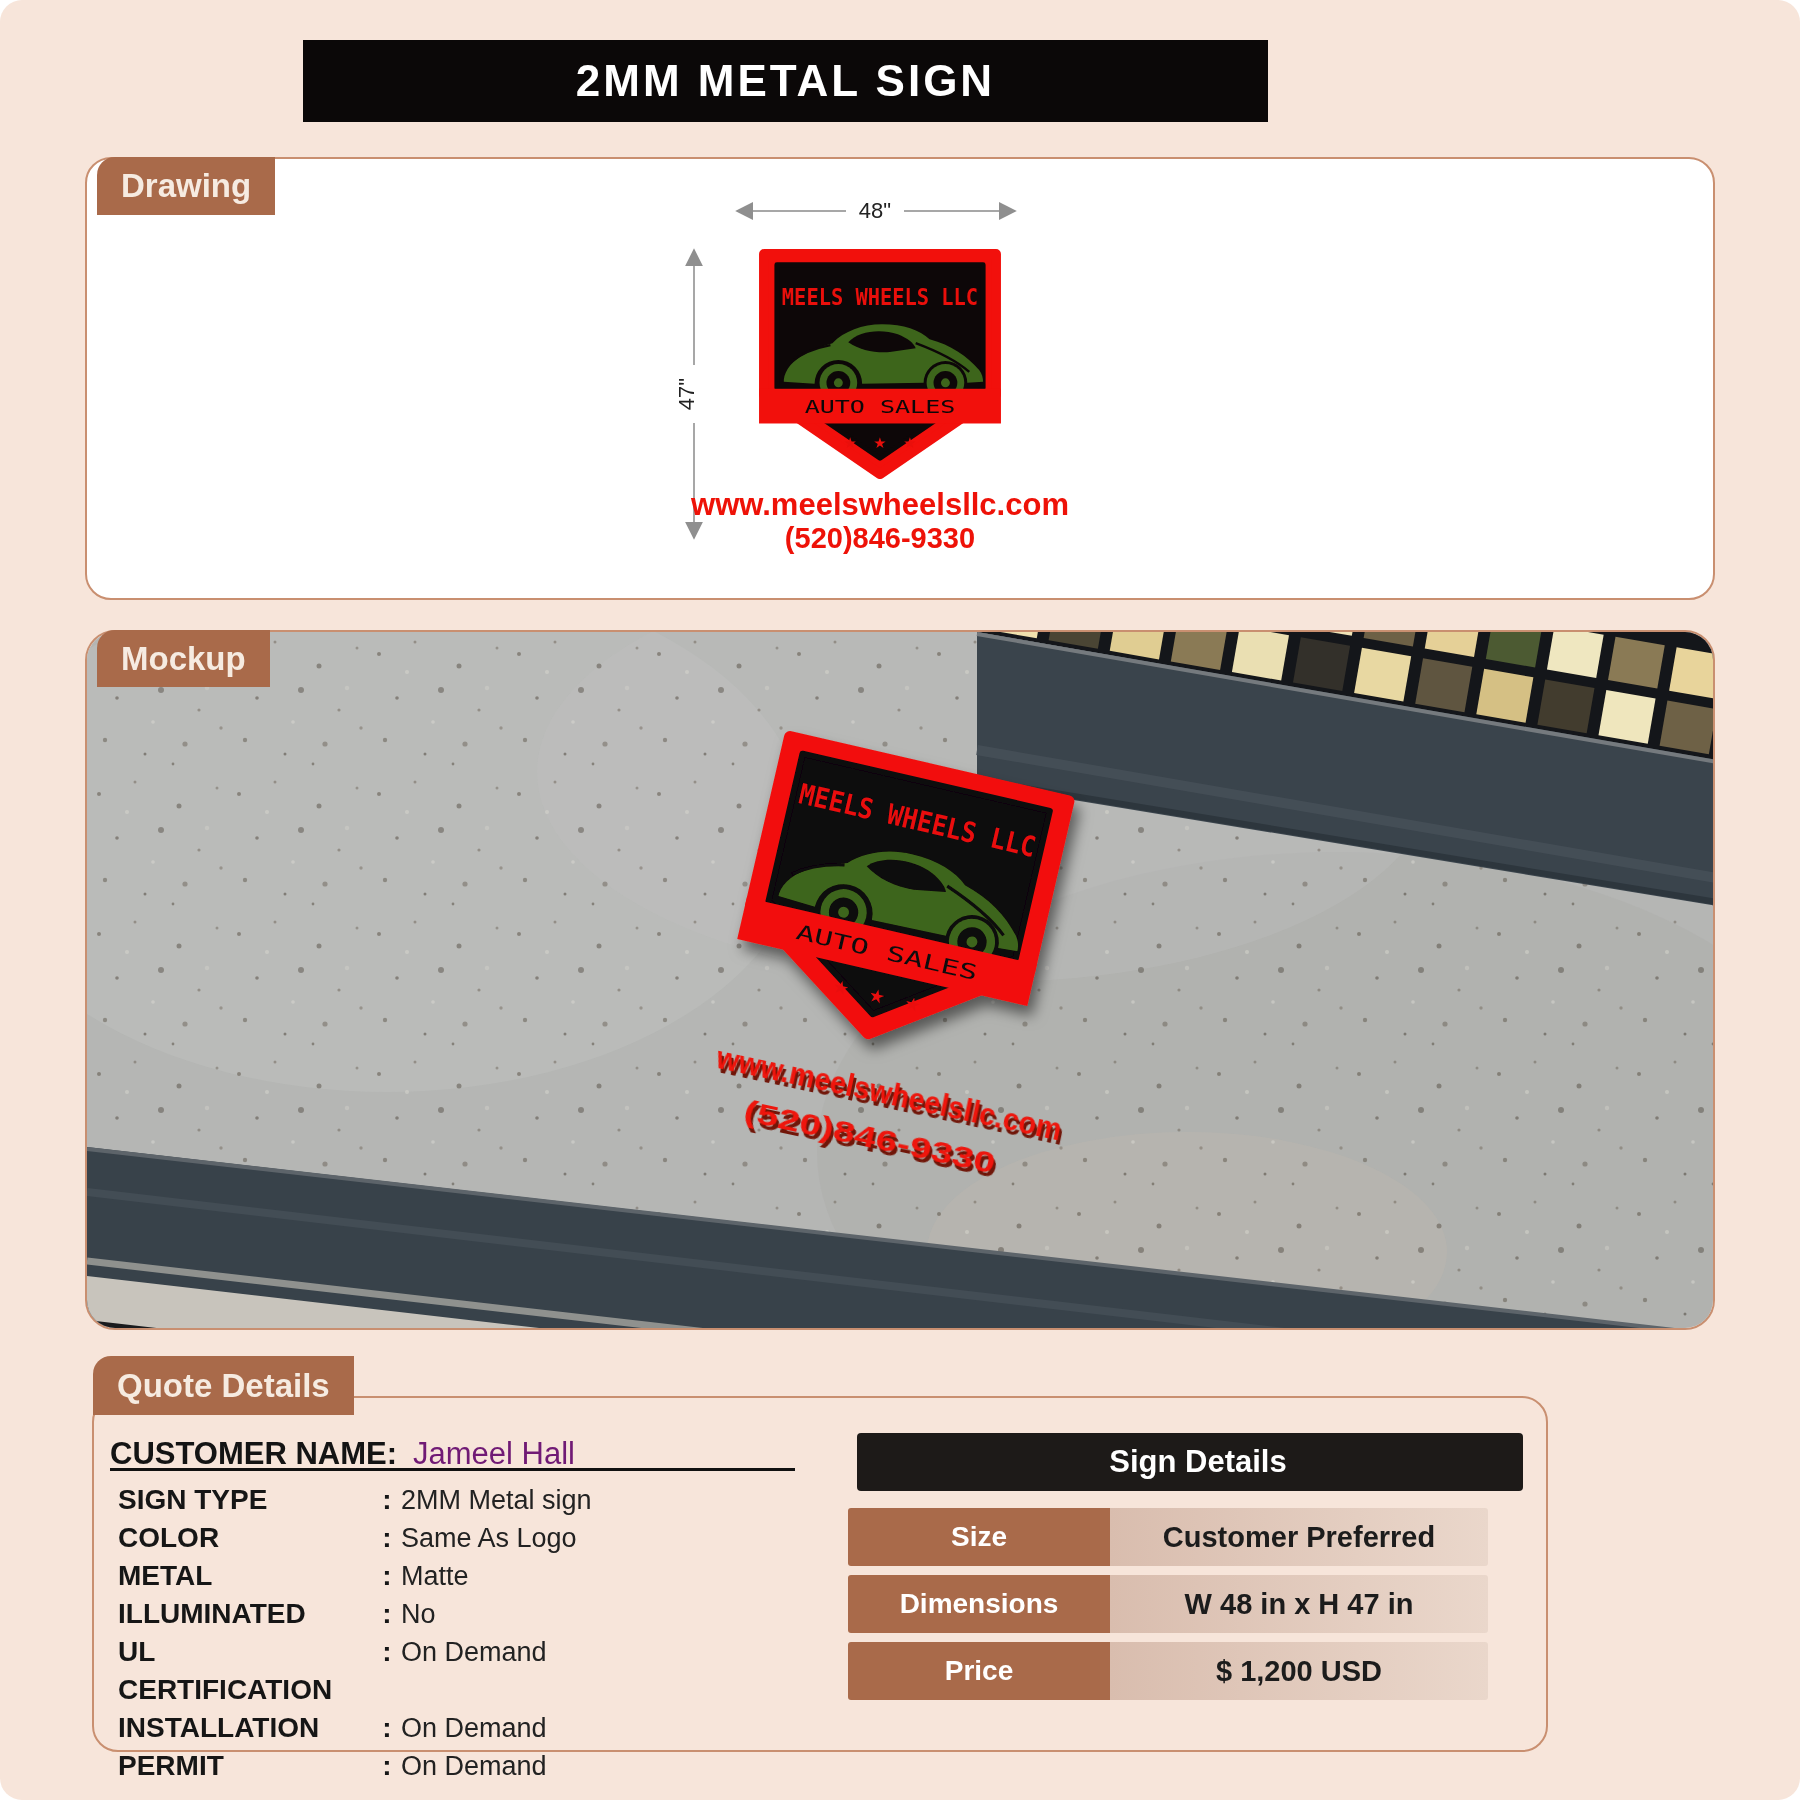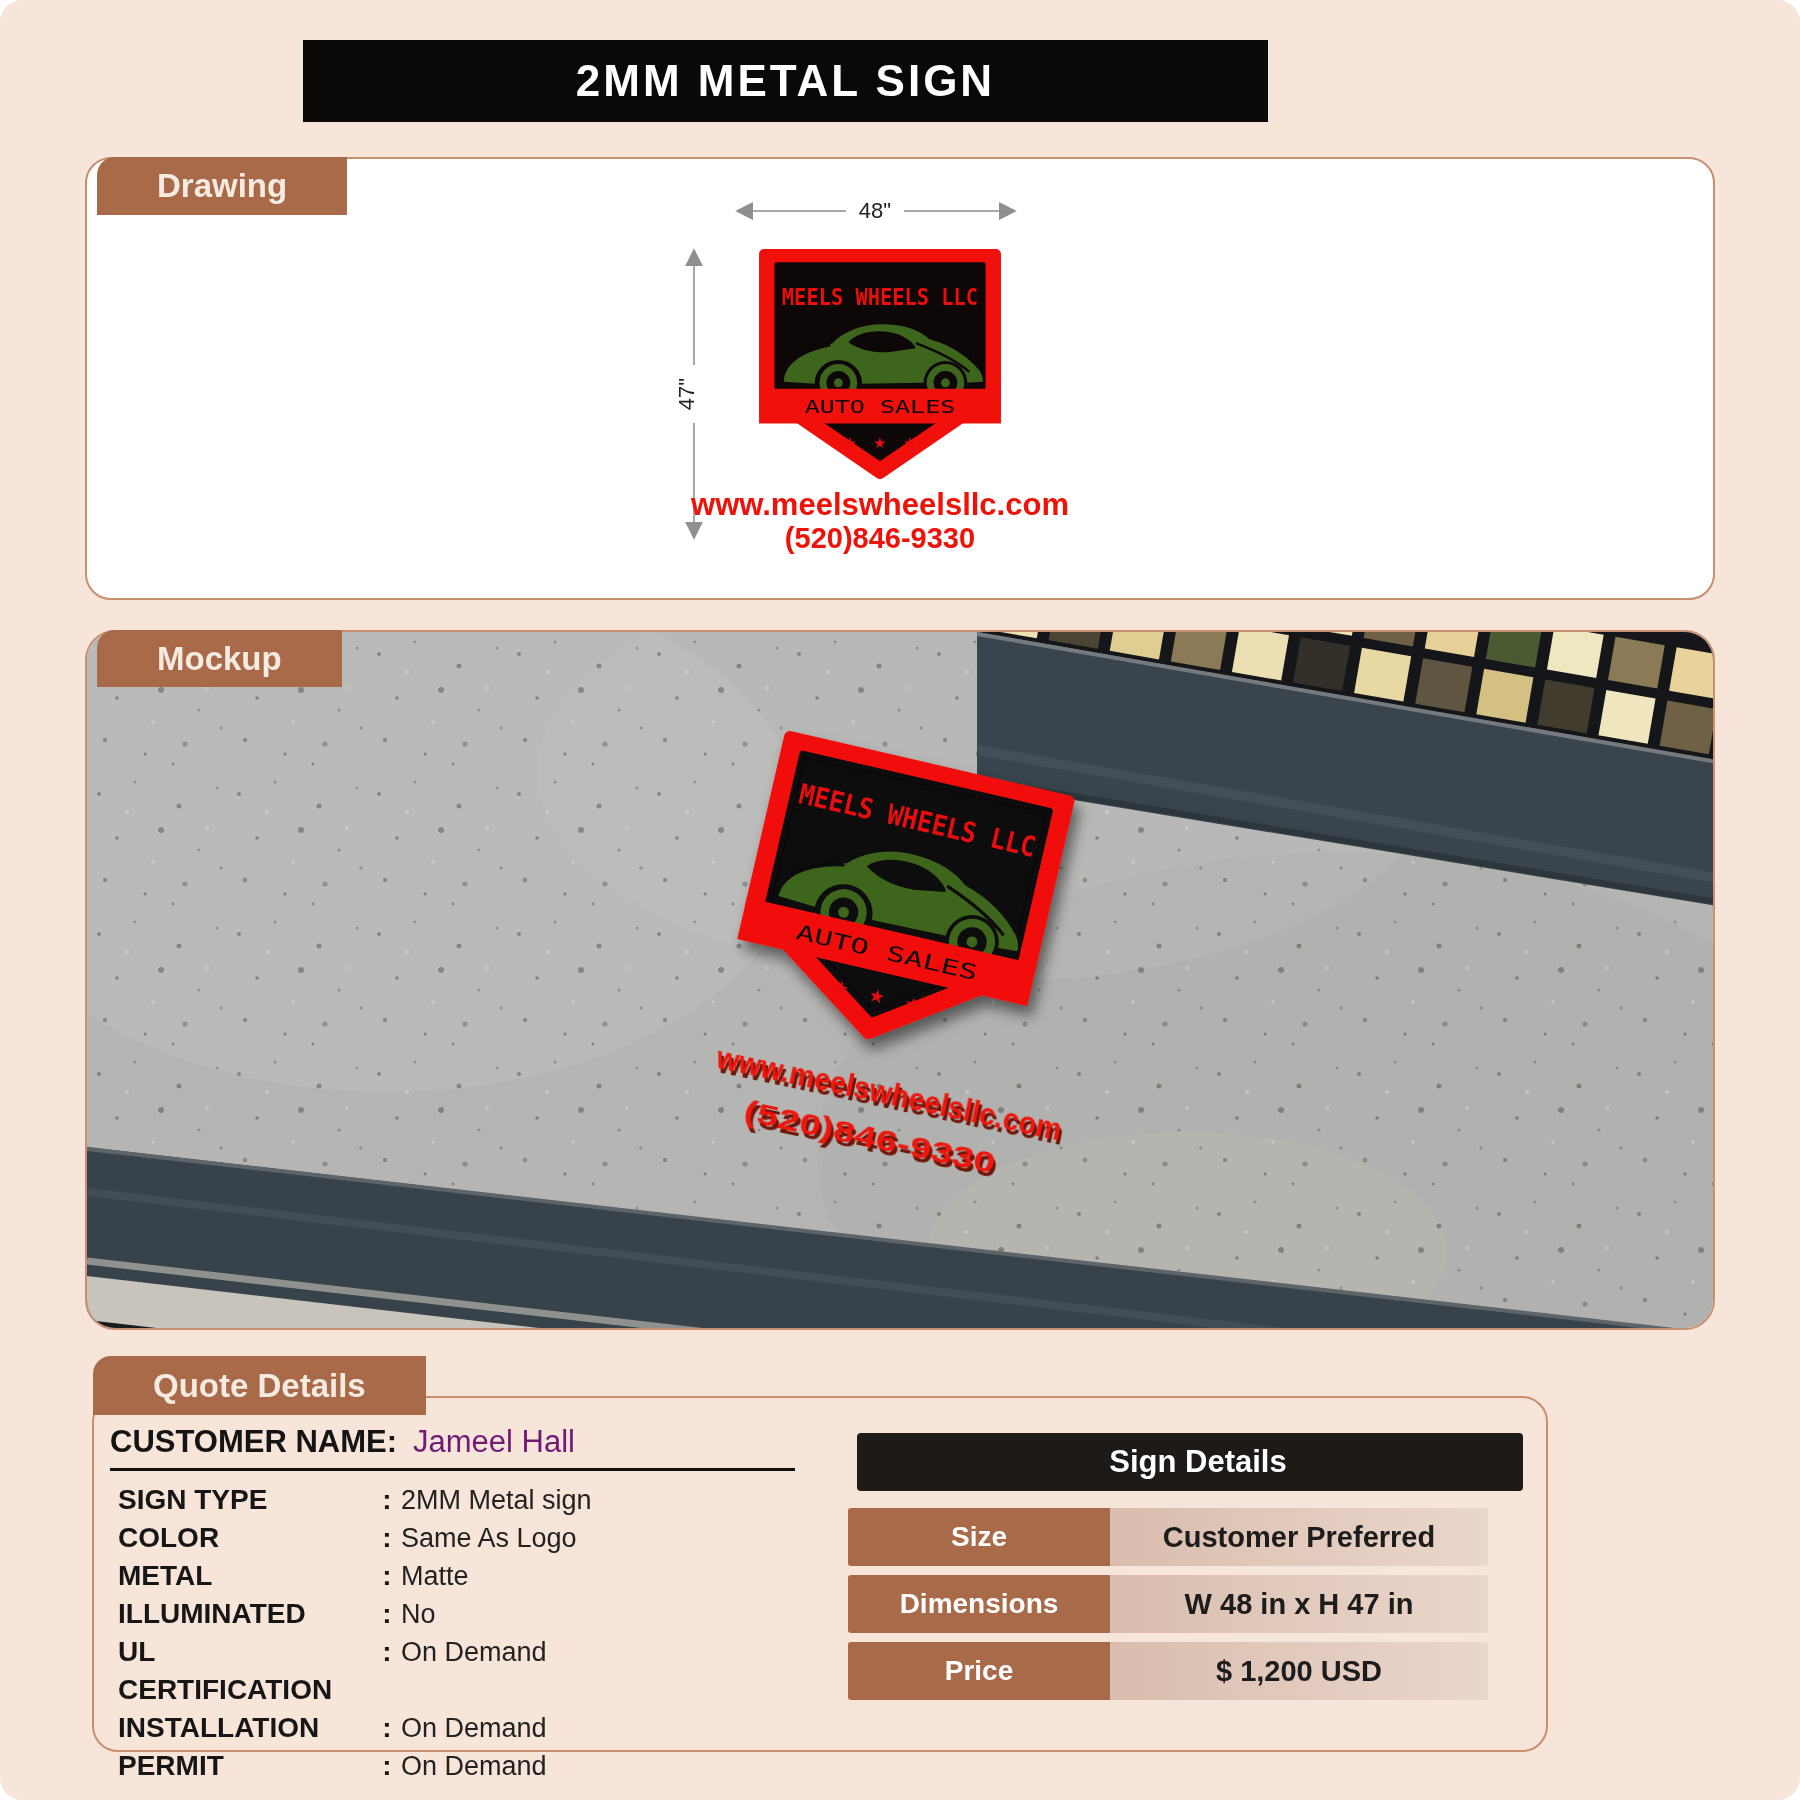--- a/index.html
+++ b/index.html
@@ -4,38 +4,38 @@
 <style>
   html,body{margin:0;padding:0;}
   .page{position:relative;width:1800px;height:1800px;background:#f7e5da;
         font-family:"Liberation Sans",sans-serif;overflow:hidden;border-radius:22px;}
   
   .title-bar{position:absolute;left:303px;top:40px;width:965px;height:82px;
              background:#0b0808;display:flex;align-items:center;justify-content:center;}
   .title-bar span{color:#ffffff;font-size:44px;font-weight:700;letter-spacing:3px;}
   
   .tab{position:absolute;height:58px;background:#a96a4a;color:#f6ebe1;
-       display:flex;align-items:center;padding:0 60px;font-size:33px;font-weight:700;
+       display:flex;align-items:center;padding:0 24px;font-size:33px;font-weight:700;
        border-radius:18px 0 0 0;z-index:6;}
   
   .panel-drawing{position:absolute;left:85px;top:157px;width:1630px;height:443px;
                  background:#ffffff;border:2px solid #c98f70;border-radius:26px;box-sizing:border-box;}
   .drawing-svg{position:absolute;left:85px;top:157px;}
   .badge-svg{position:absolute;left:757px;top:247px;}
   .drawing-urls{position:absolute;left:680px;top:489px;width:400px;text-align:center;z-index:4;}
   .drawing-urls .url{color:#ee1208;font-size:31px;font-weight:700;line-height:32px;letter-spacing:0px;}
   .drawing-urls .phone{color:#ee1208;font-size:29px;font-weight:700;line-height:32px;margin-top:1px;}
   
   .mockup{position:absolute;left:85px;top:630px;width:1630px;height:700px;
           border-radius:30px;overflow:hidden;border:2px solid #c98f70;box-sizing:border-box;}
   
   .panel-quote{position:absolute;left:92px;top:1396px;width:1456px;height:356px;
                border:2px solid #c98f70;border-radius:26px;box-sizing:border-box;}
   .customer-line{position:absolute;left:110px;top:1424px;display:flex;align-items:baseline;}
-  .customer-line .lbl{font-size:31px;font-weight:700;color:#141414;}
+  .customer-line .lbl{font-size:31px;font-weight:700;color:#141414;margin-top:12px;}
   .customer-line .val{font-size:31px;font-weight:400;color:#701a75;margin-left:16px;}
   .customer-underline{position:absolute;left:110px;top:1468px;width:685px;height:3px;background:#111;}
   .specs{position:absolute;left:118px;top:1481px;display:grid;
          grid-template-columns:255px 24px auto;column-gap:2px;}
   .specs span{line-height:38px;}
   .spec-label{font-size:28px;font-weight:700;color:#161616;}
   .spec-colon{font-size:28px;font-weight:700;color:#161616;text-align:center;}
   .spec-value{font-size:27px;font-weight:400;color:#222;}
   
   .sd-header{position:absolute;left:857px;top:1433px;width:666px;height:58px;background:#1d1a18;

